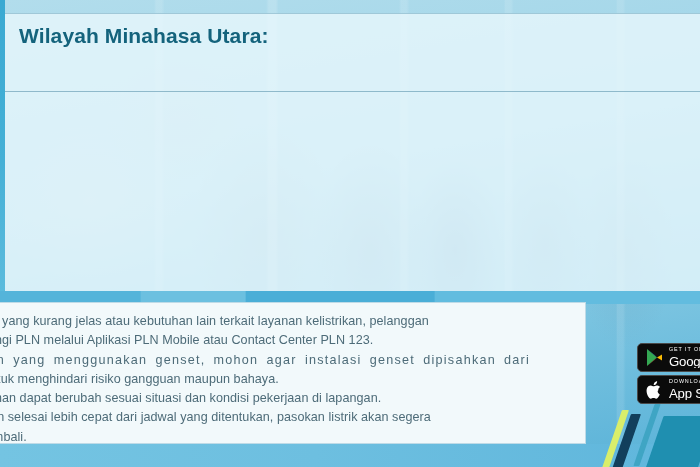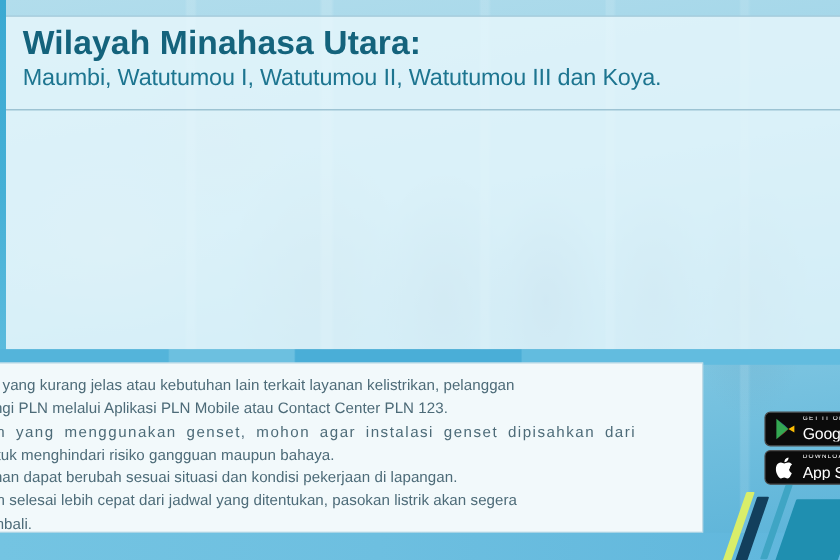--- a/index.html
+++ b/index.html
@@ -78,21 +78,21 @@
   }
 
   
   #heading-block {
     position: absolute;
     left: 19px;
     top: 22px;
     width: 675px;
   }
   #heading-title {
-    font-size: 28px;
+    font-size: 21px;
     font-weight: bold;
     color: #14637c;
     letter-spacing: .1px;
     line-height: 28px;
     white-space: nowrap;
   }
   #heading-subtitle {
     font-size: 19.5px;
     font-weight: normal;
     color: #1d7590;
@@ -217,21 +217,20 @@
 
   <div id="photo-backdrop"></div>
   <div id="photo-streaks"></div>
 
   <div id="content-wash"></div>
   <div id="left-accent-bar"></div>
   <div id="heading-rule"></div>
 
   <div id="heading-block">
     <div id="heading-title">Wilayah Minahasa Utara:</div>
-    <div id="heading-subtitle">Maumbi, Watutumou I, Watutumou II, Watutumou III dan Koya.</div>
   </div>
 
   <div id="blue-band"></div>
 
   <div id="notice-panel">
     <div class="notice-line">erdapat hal yang kurang jelas atau kebutuhan lain terkait layanan kelistrikan, pelanggan</div>
     <div class="notice-line">menghubungi PLN melalui Aplikasi PLN Mobile atau Contact Center PLN 123.</div>
     <div class="notice-line justified">pelanggan yang menggunakan genset, mohon agar instalasi genset dipisahkan dari</div>
     <div class="notice-line">asi PLN untuk menghindari risiko gangguan maupun bahaya.</div>
     <div class="notice-line">u pemadaman dapat berubah sesuai situasi dan kondisi pekerjaan di lapangan.</div>

